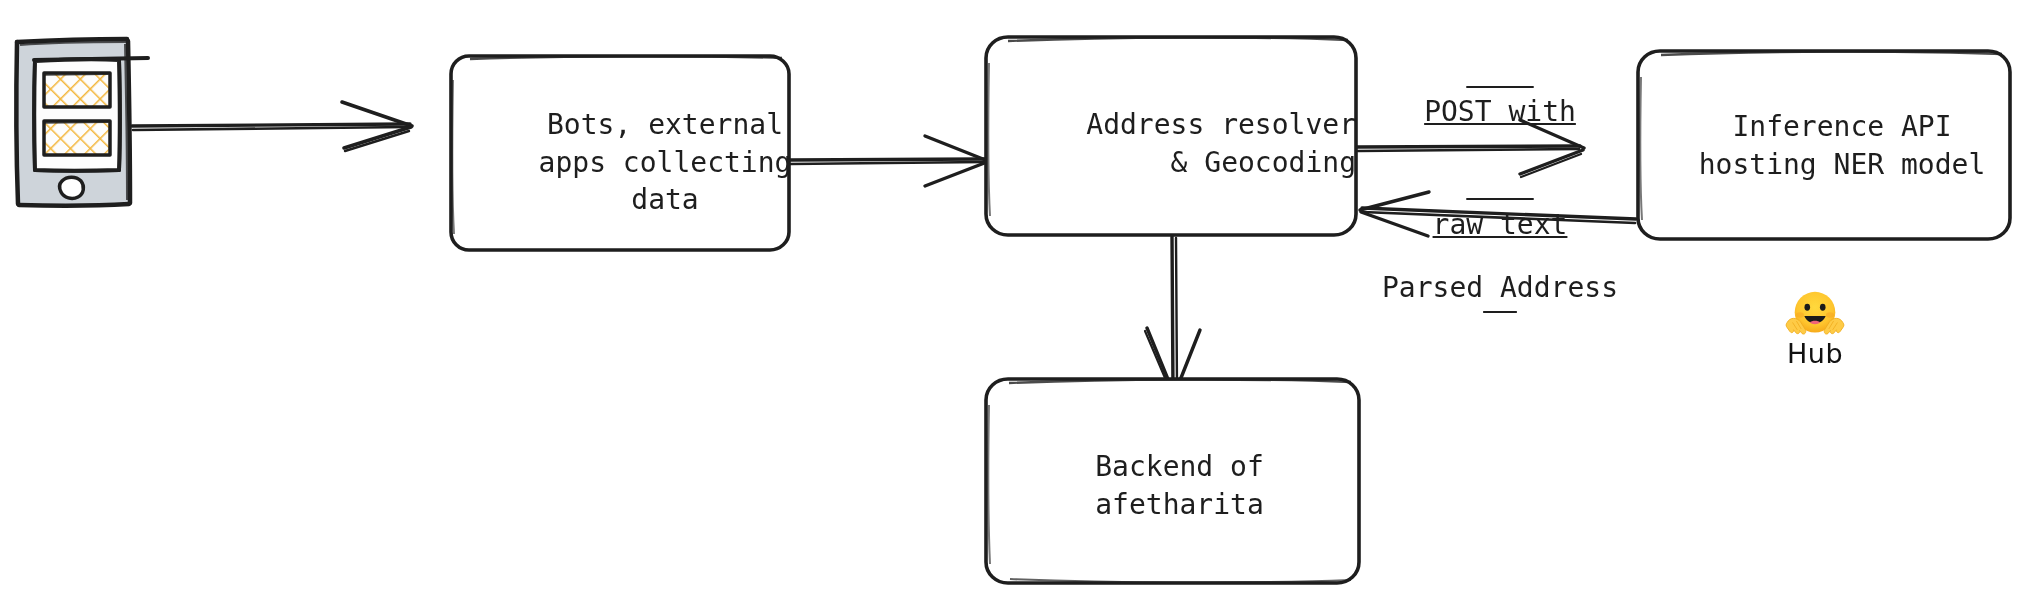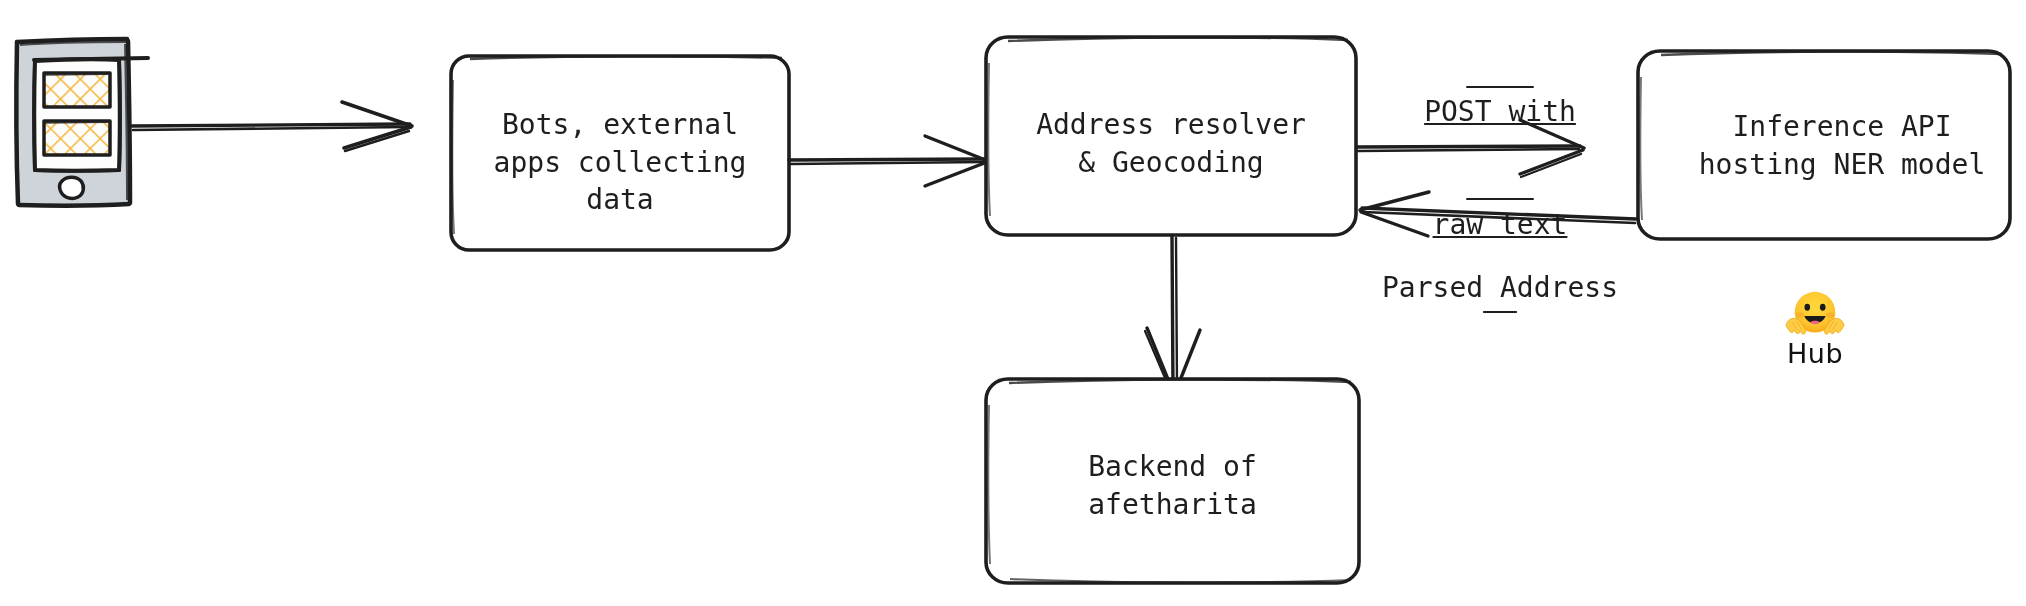--- a/index.html
+++ b/index.html
@@ -171,31 +171,31 @@
 
     <g>
       <path d="M986 400 C 986 388, 996 379, 1008 379 L 1337 379 C 1349 379, 1359 388, 1359 400
                L 1359 562 C 1359 574, 1349 583, 1337 583 L 1008 583 C 996 583, 986 574, 986 562 Z" fill="#ffffff" stroke="#1e1e1e" stroke-width="3.6" stroke-linejoin="round"></path>
       <path d="M1009 383 C 1110 379, 1250 378, 1351 382" fill="none" stroke="#1e1e1e" stroke-width="2.4" opacity="0.8"></path>
       <path d="M989 405 C 988 460, 988 520, 990 564" fill="none" stroke="#1e1e1e" stroke-width="2" opacity="0.6"></path>
       <path d="M1010 579 C 1110 583, 1250 584, 1351 580" fill="none" stroke="#1e1e1e" stroke-width="2.2" opacity="0.7"></path>
     </g>
   </svg>
 
-  <div class="node-label" style="left:451px; top:106px; width:338px;">Bots, external
+  <div class="node-label" style="left:451px; top:106px; width:338px;padding-left:45px;">Bots, external
 apps collecting
 data</div>
 
-  <div class="node-label" style="left:986px; top:106px; width:370px;">Address resolver
+  <div class="node-label" style="left:986px; top:106px; width:370px;text-align:right;">Address resolver
 &amp; Geocoding</div>
 
   <div class="node-label" style="left:1638px; top:108px; width:408px;">Inference API
 hosting NER model</div>
 
-  <div class="node-label" style="left:986px; top:448px; width:373px;">Backend of
+  <div class="node-label" style="left:986px; top:448px; width:373px;padding-left:7px;">Backend of
 afetharita</div>
 
   <div class="edge-label" style="left:1360px; top:18px; width:280px;text-decoration:underline;">
     <div>POST with</div>
     <div>raw text</div>
   </div>
 
   <div class="edge-label" style="left:1360px; top:269px; width:280px;">Parsed Address</div>
 
   <div class="hub-logo" style="left:1760px; top:288px;">

